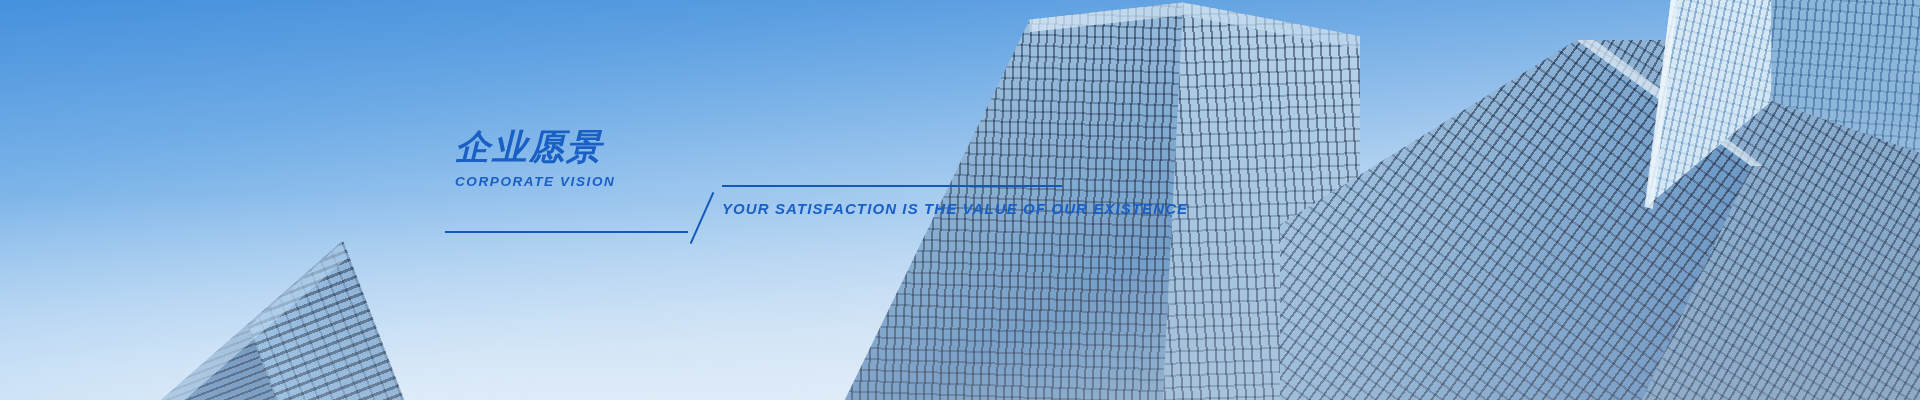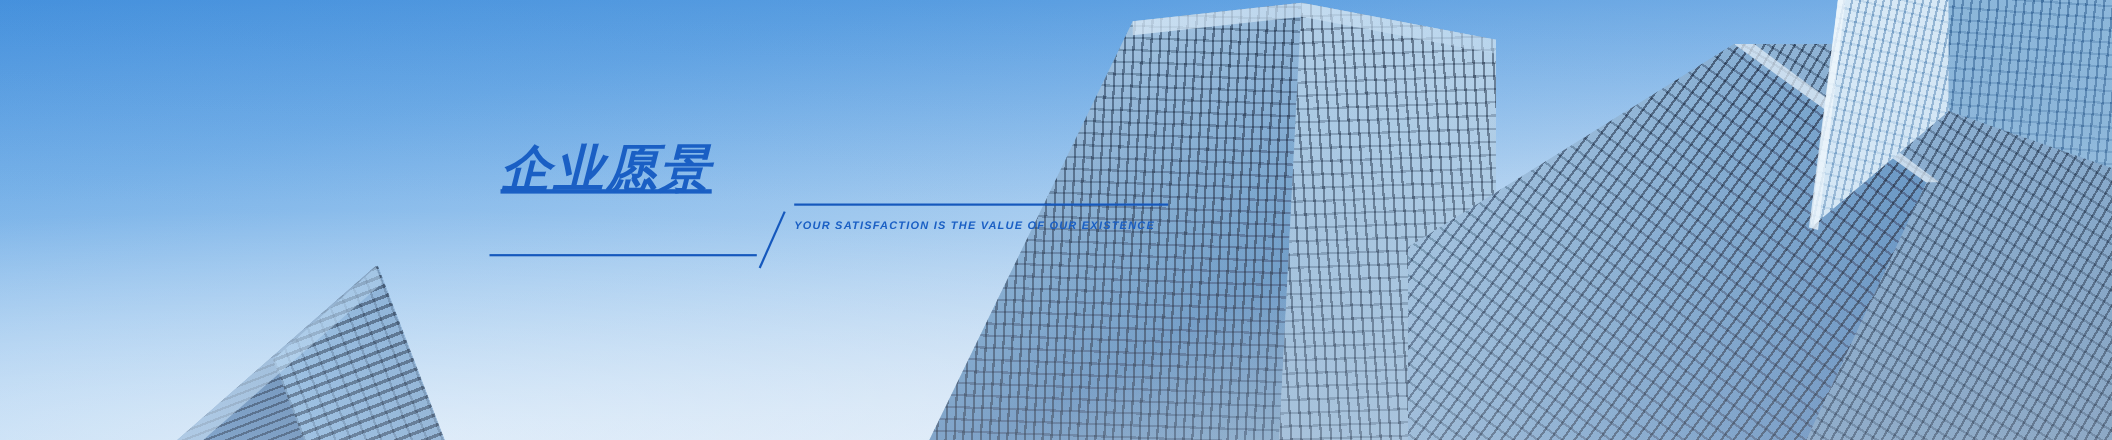--- a/index.html
+++ b/index.html
@@ -176,45 +176,44 @@
     position:absolute;inset:0;
     background:linear-gradient(180deg,rgba(205,227,245,0) 0%,rgba(212,231,246,.18) 55%,rgba(224,238,250,.30) 100%);
     pointer-events:none;
   }
 
   
   .vision-block{position:absolute;left:455px;top:130px;width:420px;height:120px;}
 
   .left-col{position:absolute;left:0;top:0;width:245px;}
   .cn-title{
-    font-size:46px;font-weight:700;font-style:italic;letter-spacing:2px;
+    font-size:35px;font-weight:700;font-style:italic;letter-spacing:2px;
     color:#1a5fc4;line-height:1;margin:0;white-space:nowrap;
     font-family:"DejaVu Sans","Liberation Sans",sans-serif;
-    text-decoration:underline;
   }
   .en-sub{
     margin:9px 0 0 0;font-size:13.5px;font-weight:700;font-style:italic;
     letter-spacing:1.6px;color:#1a5fc4;white-space:nowrap;
   }
   .left-rule{
     position:absolute;left:-10px;top:101px;width:243px;height:2px;background:#1558bd;
   }
 
   .slash{
     position:absolute;left:236px;top:60px;width:32px;height:44px;
   }
   .slash i{
     display:block;width:2px;height:56px;background:#1558bd;
     transform:rotate(24deg);transform-origin:50% 50%;margin-left:10px;
   }
 
   .right-col{position:absolute;left:267px;top:55px;width:340px;}
   .right-rule{position:absolute;left:0;top:0;width:340px;height:2px;background:#1558bd;}
   .en-tag{
-    margin:15px 0 0 0;font-size:10px;font-weight:700;font-style:italic;
+    margin:15px 0 0 0;font-size:15px;font-weight:700;font-style:italic;
     letter-spacing:1.1px;color:#1a5fc4;white-space:nowrap;
   }
   .cn-tag{
     margin:3px 0 0 0;font-size:23px;font-weight:700;font-style:italic;
     letter-spacing:1px;color:#1558bd;white-space:nowrap;line-height:1.25;
     font-family:"DejaVu Sans","Liberation Sans",sans-serif;
   }
 </style>
 </head>
 <body>
@@ -248,20 +247,21 @@
     <div class="face-r"></div>
     <div class="base-edge"></div>
   </div>
 
   <div class="haze"></div>
 
   <div class="vision-block">
 
     <div class="left-col">
       <div class="cn-title">企业愿景</div>
+      <div class="en-sub">CORPORATE VISION</div>
     </div>
     <div class="left-rule"></div>
 
     <div class="slash">
         <i></i>
       </div>
 
     <div class="right-col">
       <div class="right-rule"></div>
       <div class="en-tag">YOUR SATISFACTION IS THE VALUE OF OUR EXISTENCE</div>

